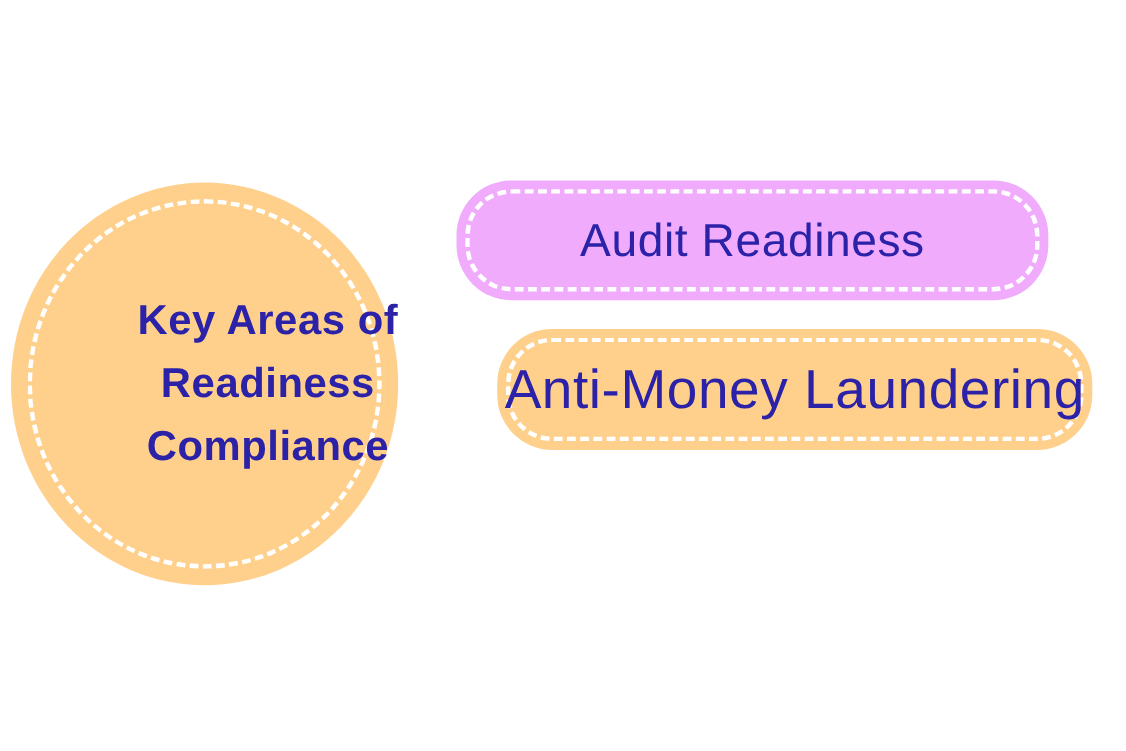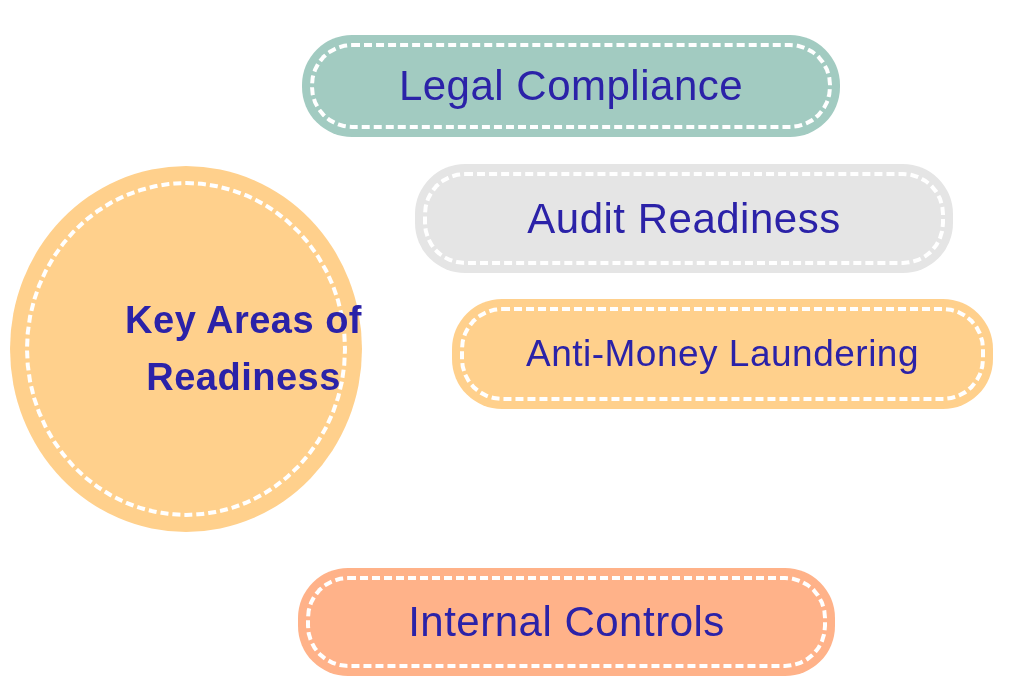--- a/index.html
+++ b/index.html
@@ -64,49 +64,42 @@
     font-weight: 400;
     color: #2b22a8;
     letter-spacing: 0.5px;
     white-space: nowrap;
   }
   .pill-1 { left: 302px; top: 35px;  width: 538px; height: 102px; }
   .pill-2 { left: 415px; top: 164px; width: 538px; height: 109px; }
   .pill-3 { left: 452px; top: 299px; width: 541px; height: 110px; }
   .pill-4 { left: 417px; top: 431px; width: 536px; height: 112px; }
   .pill-5 { left: 298px; top: 568px; width: 537px; height: 108px; }
-  .pill-3 .pill-label { font-size: 37px; }
+  .pill-3 .pill-label { font-size: 50px; }
 </style>
 </head>
 <body>
 
 <div class="canvas">
 
   <div class="circle" style="background-color: rgb(255, 208, 140);">
     <div class="dash-ring"></div>
     <div class="circle-text">
       <div>Key Areas of</div>
       <div>Readiness</div>
+      <div>Compliance</div>
     </div>
   </div>
 
-  <div class="pill pill-1" style="background-color: rgb(162, 203, 193);">
-    <div class="dash-rect"></div>
-    <span class="pill-label">Legal Compliance</span>
-  </div>
 
-  <div class="pill pill-2" style="background-color: #e5e5e5;">
+  <div class="pill pill-2" style="background-color: #f0abfc;">
     <div class="dash-rect"></div>
     <span class="pill-label">Audit Readiness</span>
   </div>
 
   <div class="pill pill-3" style="background-color: rgb(255, 208, 140);">
     <div class="dash-rect"></div>
     <span class="pill-label">Anti-Money Laundering</span>
   </div>
 
 
-  <div class="pill pill-5" style="background-color: rgb(255, 178, 137);">
-    <div class="dash-rect"></div>
-    <span class="pill-label">Internal Controls</span>
-  </div>
 
 </div>
 
 </body></html>

